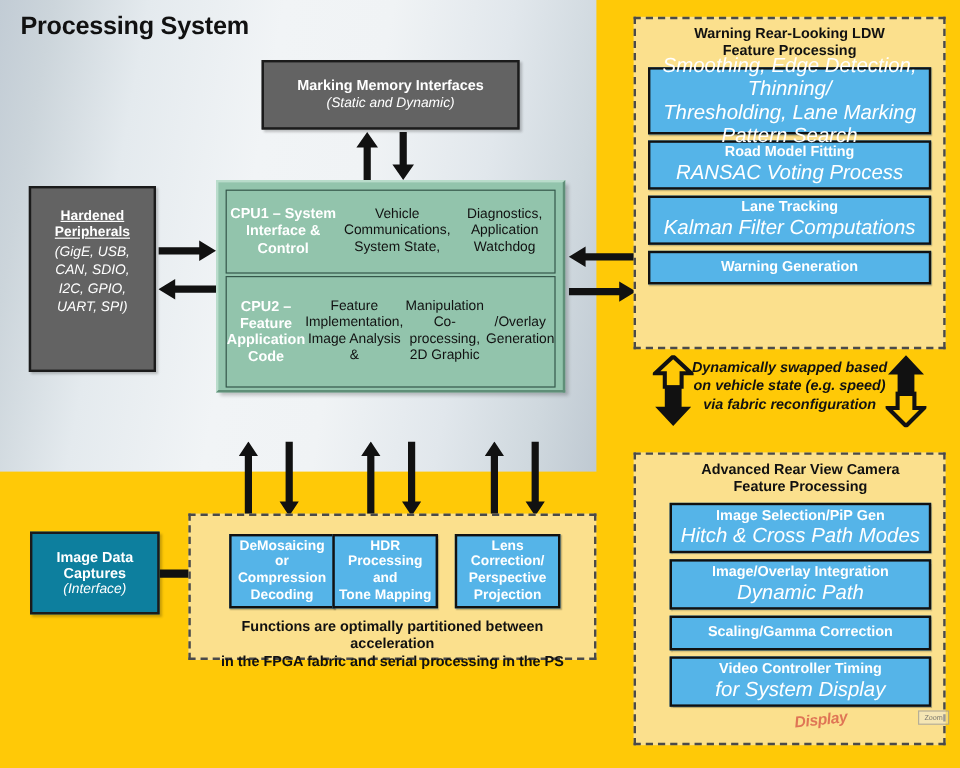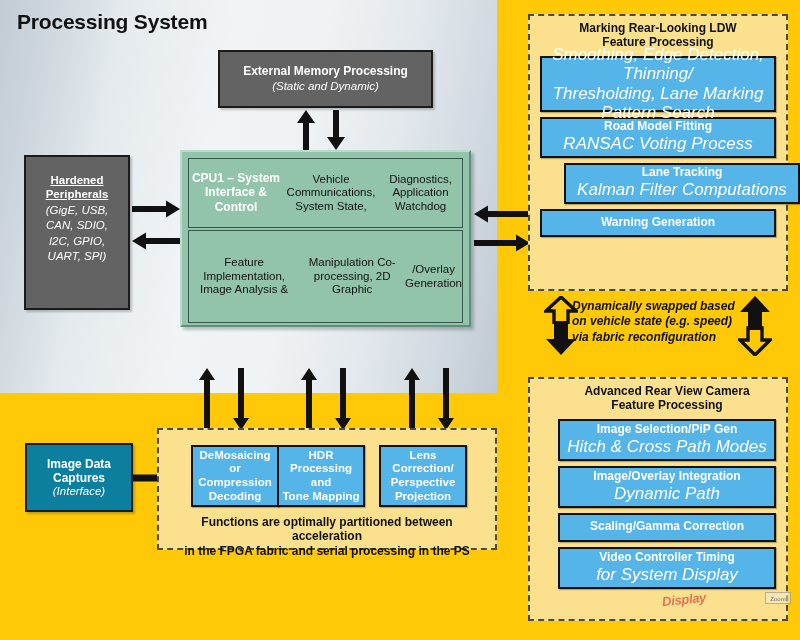--- a/index.html
+++ b/index.html
@@ -188,20 +188,21 @@
   #img-cap .t2 { font-size: 11.5px; }
 
   
   .arrow { position: absolute; }
   .arrow svg { display: block; }
 
   
   #swap-note {
     position: absolute;
     left: 572px; top: 299px; width: 172px;
+    text-align: center;
     font-style: italic;
     font-weight: bold;
     font-size: 12px;
     color: #111;
     line-height: 1.28;
   }
 
   
   #watermark {
     position: absolute;
@@ -229,21 +230,21 @@
 </style>
 </head>
 <body>
 
 <div id="stage">
 
   <div id="ps-region"></div>
   <div id="ps-title">Processing System</div>
 
   <div class="box grey-box" id="ext-mem">
-    <span class="t1">External Memory Processing</span>
+    <span class="t1">Marking Memory Interfaces</span>
     <span class="t2">(Static and Dynamic)</span>
   </div>
 
   <div class="arrow" style="left:296px; top:110px;">
     <svg width="20" height="40" viewBox="0 0 20 40">
       <polygon points="10,0 19,13 13,13 13,40 7,40 7,13 1,13" fill="#111"></polygon>
     </svg>
   </div>
   <div class="arrow" style="left:326px; top:110px;">
     <svg width="20" height="40" viewBox="0 0 20 40">
@@ -271,54 +272,55 @@
     </svg>
   </div>
 
   <div id="cpu-outer">
     <div class="cpu-box" id="cpu1">
       <span class="t1">CPU1 – System Interface &amp; Control</span>
       <span class="t2">Vehicle Communications, System State,</span>
       <span class="t2">Diagnostics, Application Watchdog</span>
     </div>
     <div class="cpu-box" id="cpu2">
+      <span class="t1">CPU2 – Feature Application Code</span>
       <span class="t2">Feature Implementation, Image Analysis &amp;</span>
       <span class="t2">Manipulation Co-processing, 2D Graphic</span>
       <span class="t2">/Overlay Generation</span>
     </div>
   </div>
 
   <div class="arrow" style="left:474px; top:205px;">
     <svg width="56" height="18" viewBox="0 0 56 18">
       <polygon points="0,9 14,17.5 14,12 56,12 56,6 14,6 14,0.5" fill="#111"></polygon>
     </svg>
   </div>
   <div class="arrow" style="left:474px; top:234px;">
     <svg width="56" height="18" viewBox="0 0 56 18">
       <polygon points="56,9 42,17.5 42,12 0,12 0,6 42,6 42,0.5" fill="#111"></polygon>
     </svg>
   </div>
 
   <div class="panel" id="panel-ldw">
     <div class="panel-title">
-      <div>Marking Rear-Looking LDW</div>
+      <div>Warning Rear-Looking LDW</div>
       <div>Feature Processing</div>
     </div>
 
     <div class="blue-box" style="height:56px;">
       <span class="t2">Smoothing, Edge Detection, Thinning/</span>
       <span class="t2">Thresholding, Lane Marking Pattern Search</span>
     </div>
 
     <div class="blue-box" style="height:41px;">
       <span class="t1">Road Model Fitting</span>
       <span class="t2">RANSAC Voting Process</span>
     </div>
 
-    <div class="blue-box" style="height:41px;margin-left:24px;">
+    <div class="blue-box" style="height:41px;">
       <span class="t1">Lane Tracking</span>
       <span class="t2">Kalman Filter Computations</span>
     </div>
 
     <div class="blue-box" style="height:28px;">
       <span class="t1">Warning Generation</span>
     </div>
   </div>
 
   <div class="arrow" style="left:544px; top:296px;">

